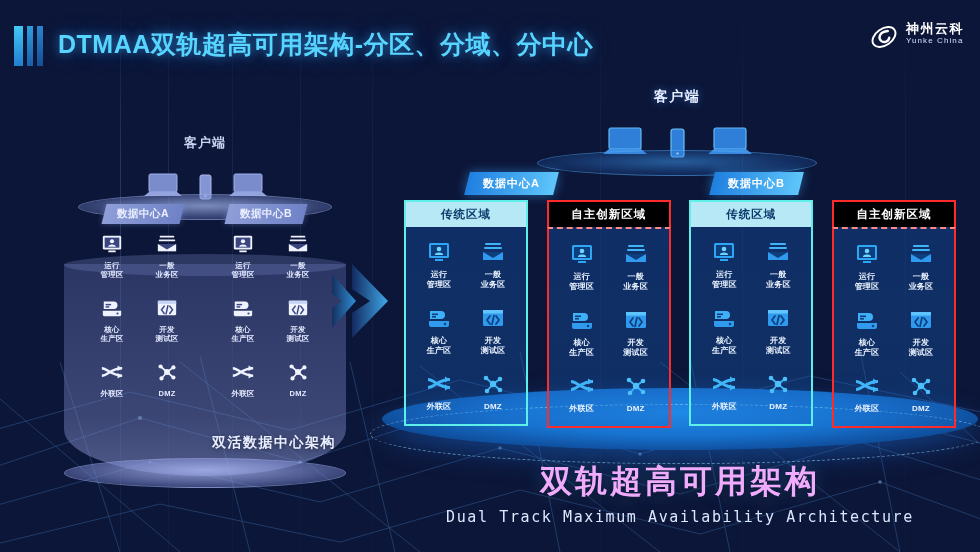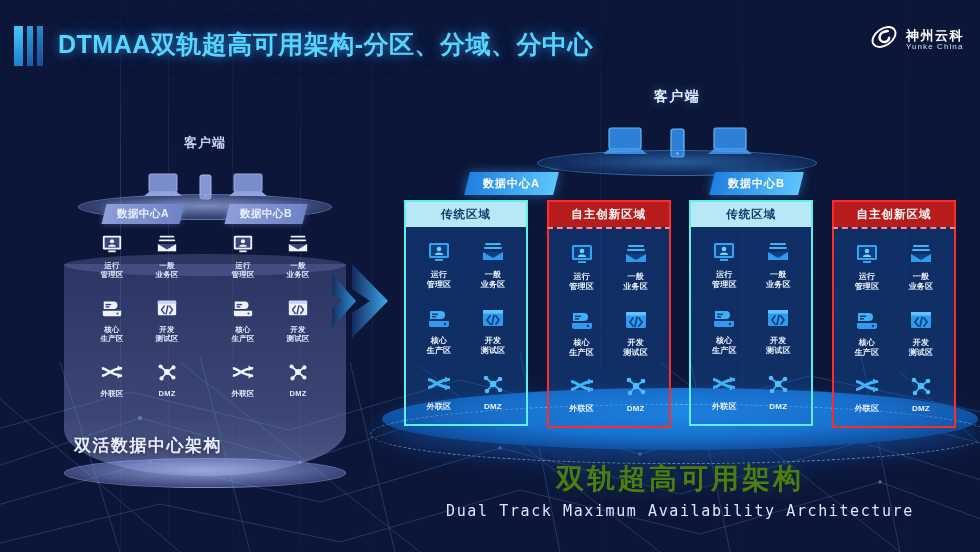--- a/index.html
+++ b/index.html
@@ -24,21 +24,21 @@
   
   .header { position:absolute; top:0; left:0; right:0; height:80px; z-index:20; }
   .hdr-accent { position:absolute; left:14px; top:26px; display:flex; gap:4px; }
   .hdr-accent i { display:block; width:9px; height:40px; }
   .hdr-accent i:nth-child(1){ background:linear-gradient(180deg,#45c8f5,#1f7fd0); }
   .hdr-accent i:nth-child(2){ width:6px; background:linear-gradient(180deg,#2f9ee0,#1b5fa8); }
   .hdr-accent i:nth-child(3){ width:6px; background:linear-gradient(180deg,#2a86cf,#174f94); }
   .hdr-title { position:absolute; left:58px; top:28px; font-size:25px; font-weight:bold;
                letter-spacing:.5px; color:#57d5ff;
                text-shadow:0 0 10px rgba(60,180,255,.55), 0 0 22px rgba(40,140,255,.35); }
-  .hdr-logo { position:absolute; right:16px; top:22px; display:flex; align-items:flex-end; gap:7px; }
+  .hdr-logo { position:absolute; right:16px; top:22px; display:flex; align-items:flex-start; gap:7px; }
   .hdr-logo .mark { width:30px; height:30px; }
   .hdr-logo .txt { line-height:1.12; }
   .hdr-logo .cn { font-size:13px; color:#ffffff; letter-spacing:1.5px; font-weight:bold; }
   .hdr-logo .en { font-size:8px; color:#cfe2ff; letter-spacing:1.1px; }
 
   
   .left-dia { position:absolute; left:74px; top:118px; width:262px; height:340px; z-index:10; }
   .l-client-label { position:absolute; left:0; right:0; top:16px; text-align:center;
                     font-size:13px; color:#c9d4f2; font-weight:bold; letter-spacing:1px; }
   .l-devices { position:absolute; left:0; right:0; top:38px; height:44px;
@@ -57,22 +57,22 @@
                 background:rgba(120,132,196,.30); }
   .l-base-bot { position:absolute; left:-10px; top:340px; width:282px; height:30px; border-radius:50%;
                 background:radial-gradient(ellipse at 50% 40%, rgba(168,180,238,.85) 0%, rgba(122,136,206,.55) 60%, rgba(90,104,176,.15) 100%);
                 border:1px solid rgba(190,204,250,.35); }
   .l-cols { position:absolute; left:0; right:0; top:112px; display:flex; justify-content:space-around; }
   .l-col { width:110px; }
   .l-grid { display:grid; grid-template-columns:1fr 1fr; row-gap:14px; }
   .l-cell { text-align:center; }
   .l-ico { height:28px; display:flex; align-items:center; justify-content:center; margin-bottom:3px; }
   .l-cap { font-size:7.5px; color:#e3e9ff; line-height:1.25; font-weight:bold; letter-spacing:.2px; }
-  .l-caption { position:absolute; left:0; right:0; top:316px; text-align:left;
-               font-size:17px; font-weight:bold; color:#e8eeff; letter-spacing:1.5px;
+  .l-caption { position:absolute; left:0; right:0; top:316px; text-align:right;
+               font-size:14px; font-weight:bold; color:#e8eeff; letter-spacing:1.5px;
                text-shadow:0 1px 5px rgba(0,0,0,.5); }
 
   
   .arrow { position:absolute; left:330px; top:258px; width:66px; height:86px; z-index:11; }
 
   
   .right-dia { position:absolute; left:392px; top:88px; width:576px; height:420px; z-index:10; }
   .r-client-label { position:absolute; left:150px; width:270px; top:0; text-align:center;
                     font-size:14px; color:#e7eeff; font-weight:bold; letter-spacing:1.5px;
                     text-shadow:0 0 8px rgba(60,150,255,.5); }
@@ -100,29 +100,29 @@
                   background:radial-gradient(ellipse at 50% 50%, rgba(70,175,255,.22) 0%, rgba(40,120,220,0) 72%); }
 
   .zones { position:absolute; left:12px; top:112px; right:12px; display:flex; justify-content:space-between; }
   .zone { width:124px; }
   .zone-hd { text-align:center; font-size:11.5px; font-weight:bold; padding:5px 0; letter-spacing:1px; }
   .zone-body { padding:10px 6px 12px; display:grid; grid-template-columns:1fr 1fr; row-gap:12px; }
   .zone.trad .zone-hd { background:#b6e8f5; color:#0b3a6b; }
   .zone.trad .zone-body { border:2px solid #5ef0e8; border-top:none;
         background:linear-gradient(180deg, rgba(20,80,165,.42), rgba(25,105,200,.30)); }
   .zone.trad .zone-hd { border:2px solid #5ef0e8; border-bottom:none; }
-  .zone.inno .zone-hd { background:#b91c1c; color:#ffffff; border:2px solid #ff2a2a; border-bottom:none; }
+  .zone.inno .zone-hd { background:#000000; color:#ffffff; border:2px solid #ff2a2a; border-bottom:none; }
   .zone.inno .zone-body { border:2px solid #ff2a2a; border-top:2px dashed #ff8a8a;
         background:linear-gradient(180deg, rgba(20,80,165,.42), rgba(25,105,200,.30)); }
   .z-cell { text-align:center; }
   .z-ico { height:30px; display:flex; align-items:center; justify-content:center; margin-bottom:3px; }
   .z-cap { font-size:8px; color:#eaf3ff; line-height:1.3; font-weight:bold; letter-spacing:.2px; }
 
   .r-caption { position:absolute; left:0; right:0; top:372px; text-align:center; }
-  .r-cap-cn { font-size:28px; font-weight:bold; color:#4d7c0f; letter-spacing:3px;
+  .r-cap-cn { font-size:32px; font-weight:bold; color:#f0abfc; letter-spacing:3px;
               text-shadow:0 2px 10px rgba(0,0,0,.6), 0 0 18px rgba(80,170,255,.4); }
   .r-cap-en { margin-top:4px; font-size:15px; color:#dbe7ff; letter-spacing:1.6px;
               font-family:"DejaVu Sans Mono","Liberation Mono",monospace; }
 </style>
 </head>
 <body>
 
 <div class="bg">
   <div class="bg-streaks">
     <div class="streak" style="left:120px"></div>

